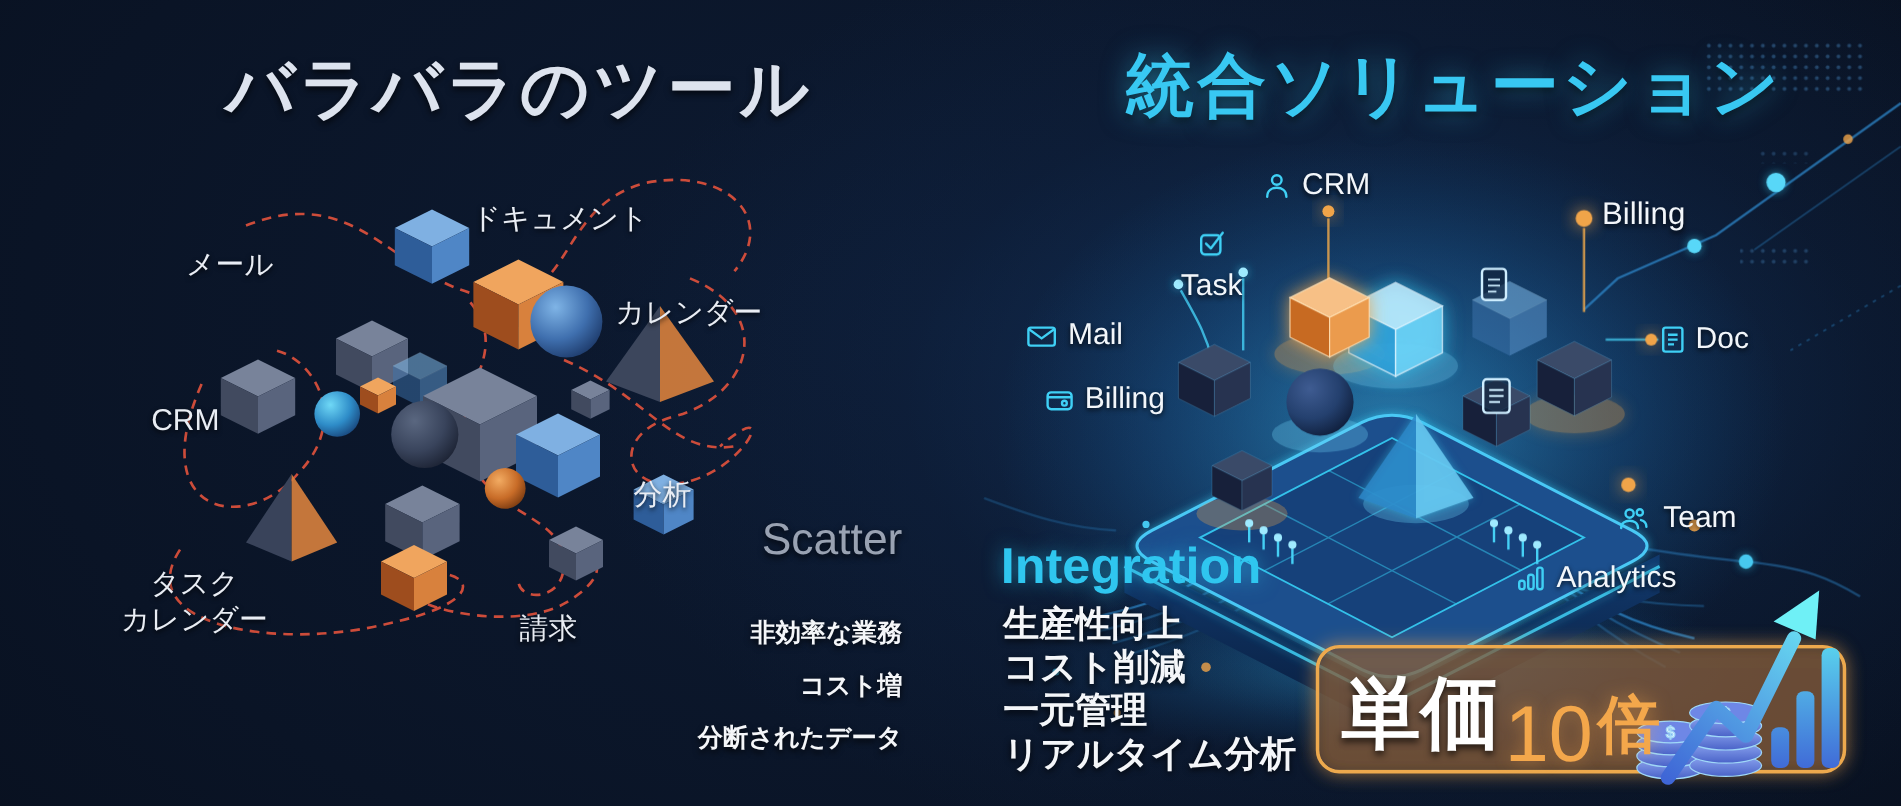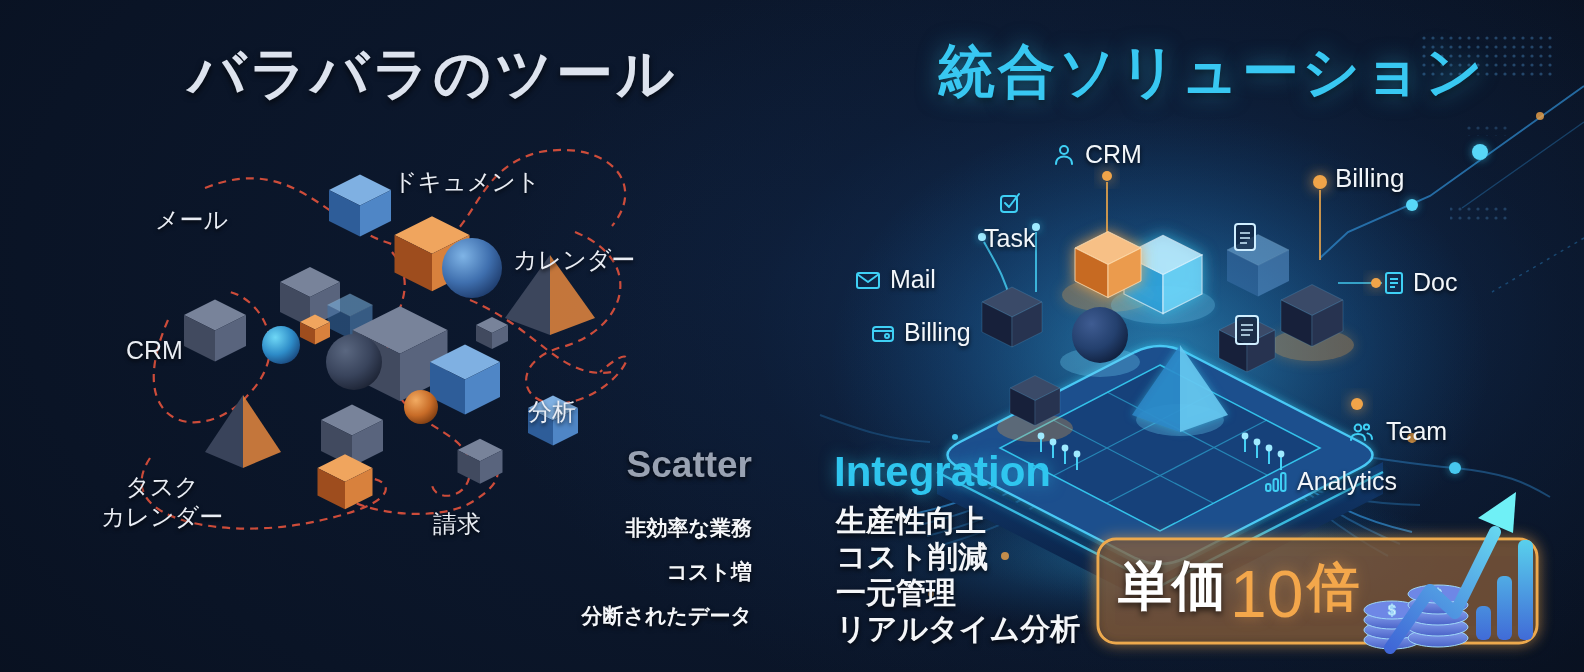--- a/index.html
+++ b/index.html
@@ -31,27 +31,27 @@
   .rlabel svg{display:block;}
   .r-crm{left:1052px;top:140px;}
   .r-task{left:984px;top:191px;flex-direction:column;}
   .r-mail{left:855px;top:224px;margin-top:41px;}
   .r-billL{left:871px;top:318px;}
   .r-billR{left:1335px;top:163px;font-size:26px;}
   .r-doc{left:1384px;top:268px;}
   .r-team{left:1348px;top:417px;gap:12px;}
   .r-ana{left:1264px;top:467px;}
   
-  .kw-scatter{right:832px;top:444px;font-size:37px;font-weight:bold;color:#99a2b2;text-shadow:0 2px 5px rgba(0,0,0,.8);}
+  .kw-scatter{right:832px;top:429px;font-size:37px;font-weight:normal;color:#99a2b2;text-shadow:0 2px 5px rgba(0,0,0,.8);}
   .pts-left{right:832px;top:506px;text-align:right;color:#f4f6f9;font-size:21px;font-weight:bold;line-height:44px;text-shadow:0 2px 5px rgba(0,0,0,.85);}
   .kw-integration{left:834px;top:448px;font-size:42px;font-weight:bold;color:#2fc6ef;text-shadow:0 0 16px rgba(47,198,239,.55);}
   .pts-right{left:836px;top:503px;color:#f4f6f9;font-size:30px;font-weight:bold;line-height:36px;text-shadow:0 2px 5px rgba(0,0,0,.85);}
   
   .badge-text{left:1118px;top:550px;display:flex;align-items:flex-end;gap:4px;white-space:nowrap;}
-  .badge-text .prefix{font-size:54px;font-weight:bold;color:#ffffff;text-shadow:0 3px 6px rgba(0,0,0,.7);}
+  .badge-text .prefix{font-size:66px;font-weight:bold;color:#ffffff;text-shadow:0 3px 6px rgba(0,0,0,.7);}
   .badge-text .num{font-size:66px;font-weight:normal;color:#f3a74b;line-height:58px;text-shadow:0 0 14px rgba(243,167,75,.45);}
   .badge-text .suf{font-size:52px;font-weight:bold;color:#f3a74b;text-shadow:0 0 14px rgba(243,167,75,.45);}
   .ic-cyan{color:#3fd0f5;}
 </style>
 </head>
 <body>
 
 <div class="stage">
 
 <svg class="art" width="1584" height="672" viewBox="0 0 1584 672">

